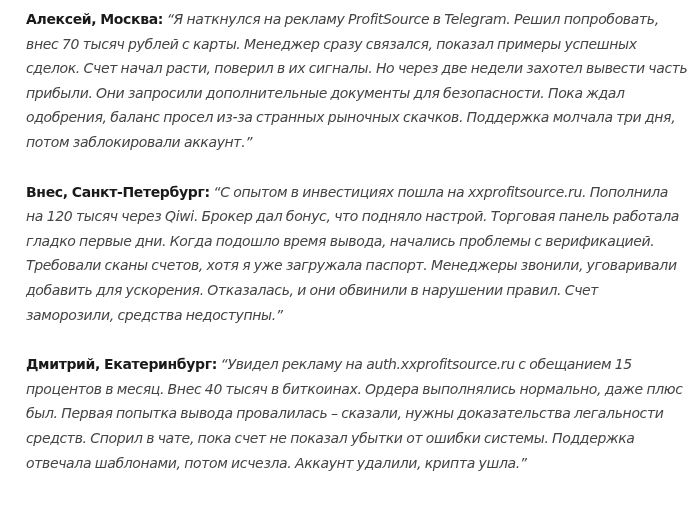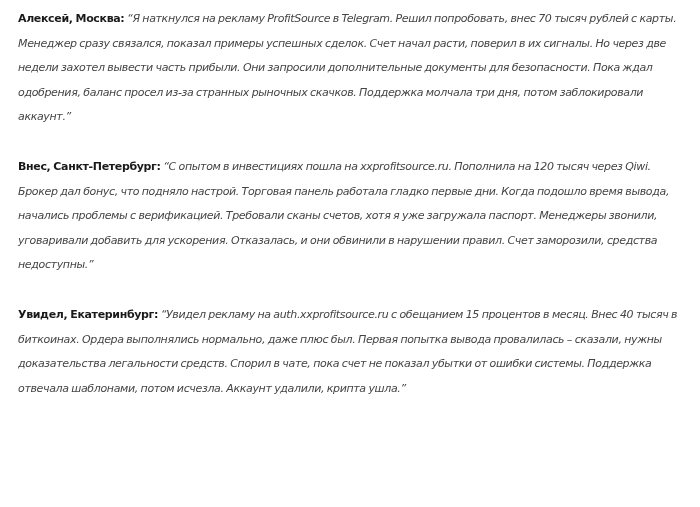--- a/index.html
+++ b/index.html
@@ -15,22 +15,22 @@
       font-family: "DejaVu Sans", sans-serif;
       color: #3a3a3a;
     }
     .content {
       position: absolute;
       left: 18px;
       top: 7px;
       width: 670px;
     }
     .review {
-      margin: 0 0 25px 0;
-      font-size: 11px;
+      margin: 0 0 25px 8px;
+      font-size: 14px;
       line-height: 24.6px;
       letter-spacing: -0.35px;
       word-spacing: -0.5px;
     }
     .author {
       font-weight: bold;
       color: #1a1a1a;
       font-style: normal;
     }
     .quote {
@@ -44,16 +44,16 @@
 <div class="content">
   <p class="review">
     <span class="author">Алексей, Москва:</span>
     <span class="quote">“Я наткнулся на рекламу ProfitSource в Telegram. Решил попробовать, внес 70 тысяч рублей с карты. Менеджер сразу связался, показал примеры успешных сделок. Счет начал расти, поверил в их сигналы. Но через две недели захотел вывести часть прибыли. Они запросили дополнительные документы для безопасности. Пока ждал одобрения, баланс просел из-за странных рыночных скачков. Поддержка молчала три дня, потом заблокировали аккаунт.”</span>
   </p>
   <p class="review">
     <span class="author">Внес, Санкт-Петербург:</span>
     <span class="quote">“С опытом в инвестициях пошла на xxprofitsource.ru. Пополнила на 120 тысяч через Qiwi. Брокер дал бонус, что подняло настрой. Торговая панель работала гладко первые дни. Когда подошло время вывода, начались проблемы с верификацией. Требовали сканы счетов, хотя я уже загружала паспорт. Менеджеры звонили, уговаривали добавить для ускорения. Отказалась, и они обвинили в нарушении правил. Счет заморозили, средства недоступны.”</span>
   </p>
   <p class="review">
-    <span class="author">Увидел, Екатеринбург:</span>
+    <span class="author">Дмитрий, Екатеринбург:</span>
     <span class="quote">“Увидел рекламу на auth.xxprofitsource.ru с обещанием 15 процентов в месяц. Внес 40 тысяч в биткоинах. Ордера выполнялись нормально, даже плюс был. Первая попытка вывода провалилась – сказали, нужны доказательства легальности средств. Спорил в чате, пока счет не показал убытки от ошибки системы. Поддержка отвечала шаблонами, потом исчезла. Аккаунт удалили, крипта ушла.”</span>
   </p>
 </div>
 
 </body></html>

